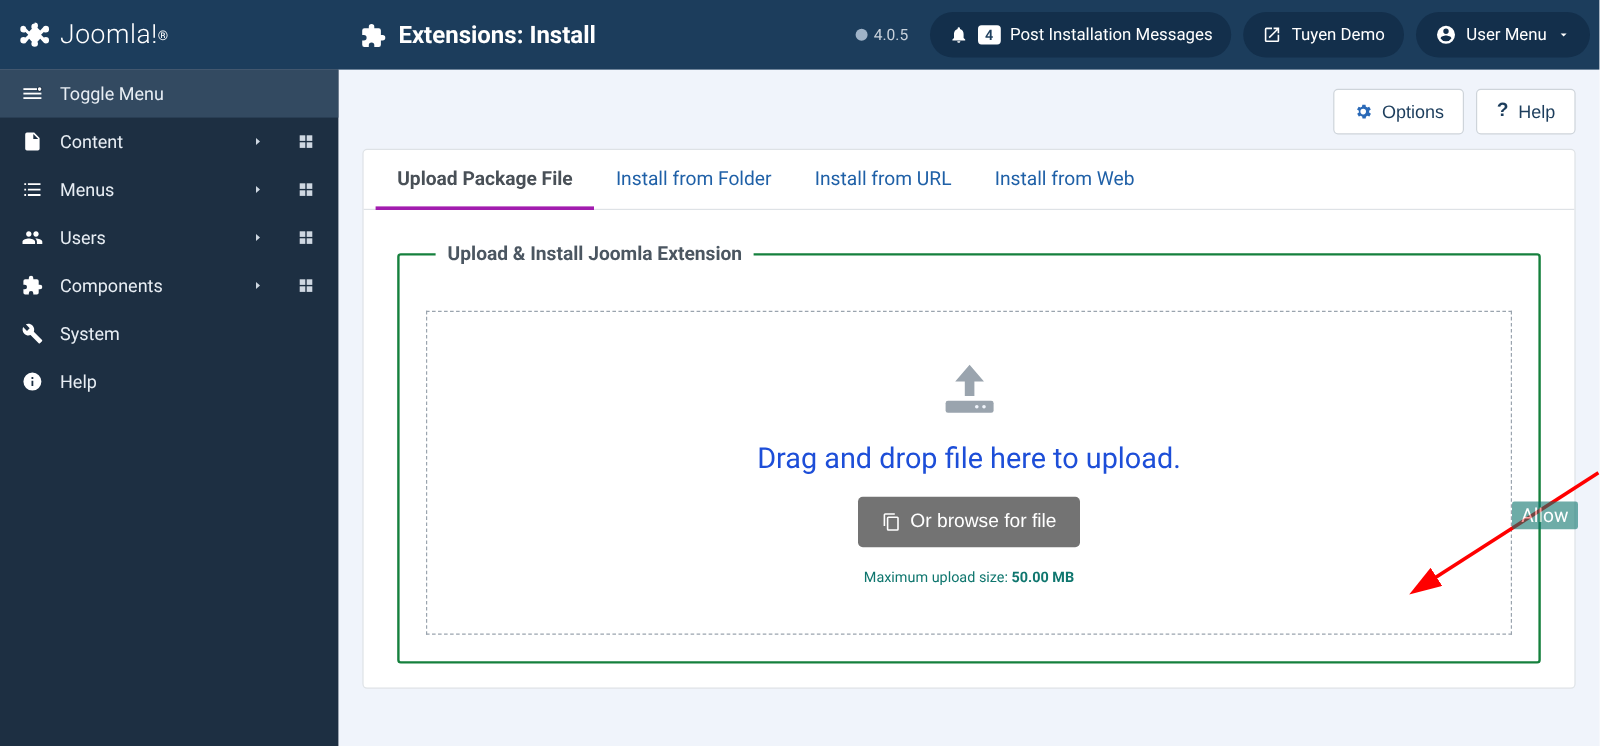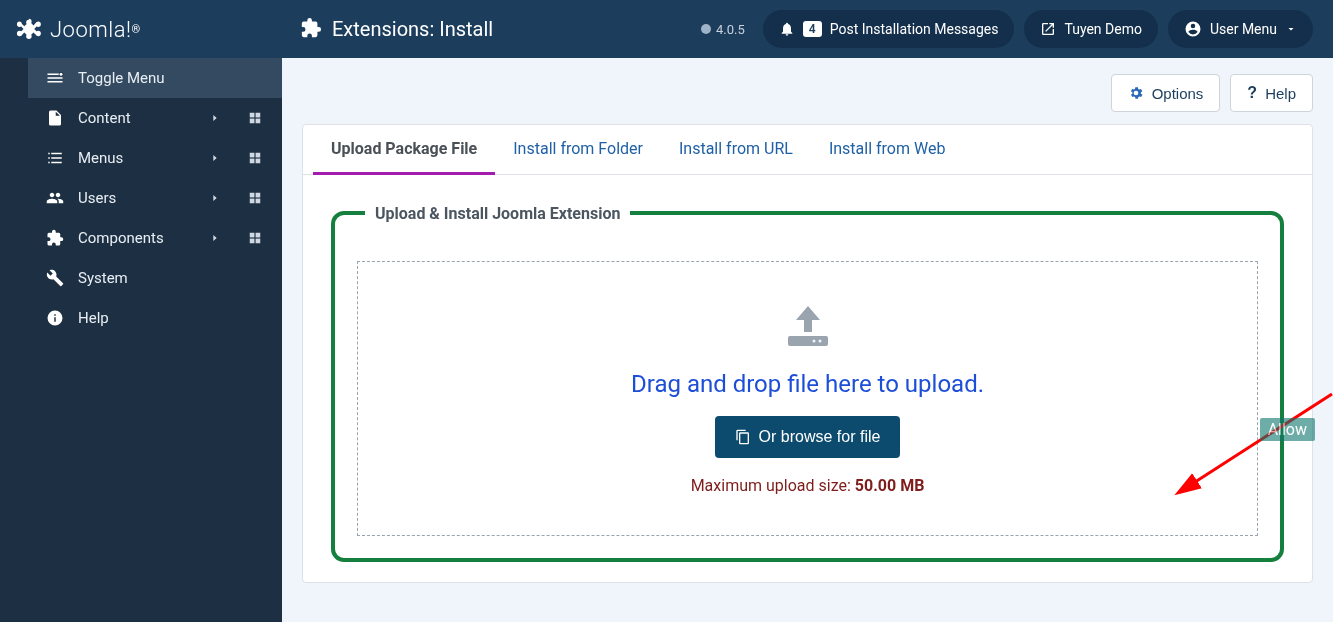--- a/index.html
+++ b/index.html
@@ -3,53 +3,53 @@
 <meta charset="utf-8">
 <style>
 * { box-sizing: border-box; margin: 0; padding: 0; }
 body { font-family: -apple-system, BlinkMacSystemFont, "Segoe UI", Roboto, Arial, sans-serif; font-size: 14px; background: #f0f4fb; width: 1333px; height: 622px; overflow: hidden; }
 
 .topbar { display: flex; align-items: center; background: #1c3d5c; color: #fff; height: 58px; }
 .brand { width: 282px; height: 74px; display: flex; align-items: center; padding-left: 16px; font-size: 22px; font-weight: 400; }
 .brand-text { font-weight: 300; letter-spacing: 0.5px; }
 .brand .reg { font-size: 11px; vertical-align: super; }
 .page-title-wrap { display: flex; align-items: center; padding-left: 18px; flex: 1; }
-.page-title { font-size: 20px; font-weight: 400; color: #fff; display: flex; align-items: flex-start; gap: 10px; }
-.top-right { display: flex; align-items: center; gap: 10px; padding-right: 20px; }
+.page-title { font-size: 20px; font-weight: 700; color: #fff; display: flex; align-items: flex-end; gap: 10px; }
+.top-right { display: flex; align-items: center; gap: 10px; padding-right: 8px; }
 .version-pill { color: #c7d1db; font-size: 13px; display: flex; align-items: center; gap: 4px; margin-right: 8px; }
 .pill { background: #132f4b; border-radius: 22px; height: 38px; display: flex; align-items: center; padding: 0 16px; color: #fff; font-size: 14px; gap: 8px; cursor: pointer; }
 .pill .badge { background: #fff; color: #1c3d5c; border-radius: 3px; padding: 1px 6px; font-size: 12px; font-weight: 600; }
 
 .layout { display: flex; height: calc(622px - 58px); }
 .sidebar { width: 282px; background: #1d2f42; color: #fff; }
-.side-item { display: flex; align-items: center; height: 40px; padding: 0 18px; gap: 14px; cursor: pointer; font-size: 15px; color: #e8eef4; margin-left: 28px; }
+.side-item { display: flex; align-items: center; height: 40px; padding: 0 18px; gap: 14px; cursor: pointer; font-size: 15px; color: #e8eef4; }
 .side-item.toggle { background: #334a61; }
 .side-icon { width: 18px; display: flex; justify-content: center; }
 .side-spacer { flex: 1; }
 .side-chevron { width: 14px; color: #cfd8e2; }
 .side-grid { width: 16px; color: #cfd8e2; margin-left: 10px; }
 
 .content { flex: 1; padding: 0; position: relative; }
 .toolbar { display: flex; justify-content: flex-end; gap: 10px; padding: 16px 20px 12px; border-radius: 21px; }
 .btn-outline { background: #fff; border: 1px solid #ced4da; border-radius: 4px; height: 38px; padding: 0 16px; display: flex; align-items: center; gap: 8px; font-size: 15px; color: #1c3d5c; cursor: pointer; }
 .gear-blue { color: #2a69b7; }
 
 .panel { background: #fff; margin: 0 20px 20px 20px; border-radius: 4px; border: 1px solid #dee2e6; }
 .tabs { display: flex; border-bottom: 1px solid #dee2e6; padding: 0 10px; }
 .tab { padding: 14px 18px; font-size: 16px; color: #1f60a7; cursor: pointer; }
 .tab.active { font-weight: 700; color: #495057; border-bottom: 3px solid #a21caf; margin-bottom: -1px; }
 
-.fieldset { margin: 36px 28px 20px; border: 4px solid #15803d; border-radius: 13px; position: relative; padding: 36px 12px 12px; }
+.fieldset { margin: 36px 28px 20px; border: 2px solid #15803d; border-radius: 3px; position: relative; padding: 36px 12px 12px; }
 .legend { position: absolute; top: -11px; left: 30px; background: #fff; padding: 0 10px; font-size: 16px; font-weight: 700; color: #4b5661; }
 
 .dropzone { border: 1px dashed #9aa4ae; margin: 10px; padding: 40px 20px 40px; display: flex; flex-direction: column; align-items: center; gap: 18px; }
 .upload-icon { color: #9aa4ae; }
 .drop-text { font-size: 24px; color: #1d4ed8; }
-.browse-btn { background: #0c4a6e; color: #fff; border: none; border-radius: 4px; padding: 12px 20px; font-size: 16px; display: flex; align-items: center; gap: 8px; cursor: pointer; }
-.max-text { font-size: 16px; color: #7f1d1d; }
+.browse-btn { background: #737373; color: #fff; border: none; border-radius: 4px; padding: 12px 20px; font-size: 16px; display: flex; align-items: center; gap: 8px; cursor: pointer; }
+.max-text { font-size: 12px; color: #0f766e; }
 .max-text b { font-weight: 700; }
 
 .arrow-svg { position: absolute; pointer-events: none; }
 .allow-tag { position: absolute; right: 18px; top: 360px; background: #0f766e; color: #fff; padding: 2px 8px; font-size: 16px; border-radius: 2px; opacity: 0.6; }
 
 svg { display: block; }
 </style>
 </head>
 <body>
 

